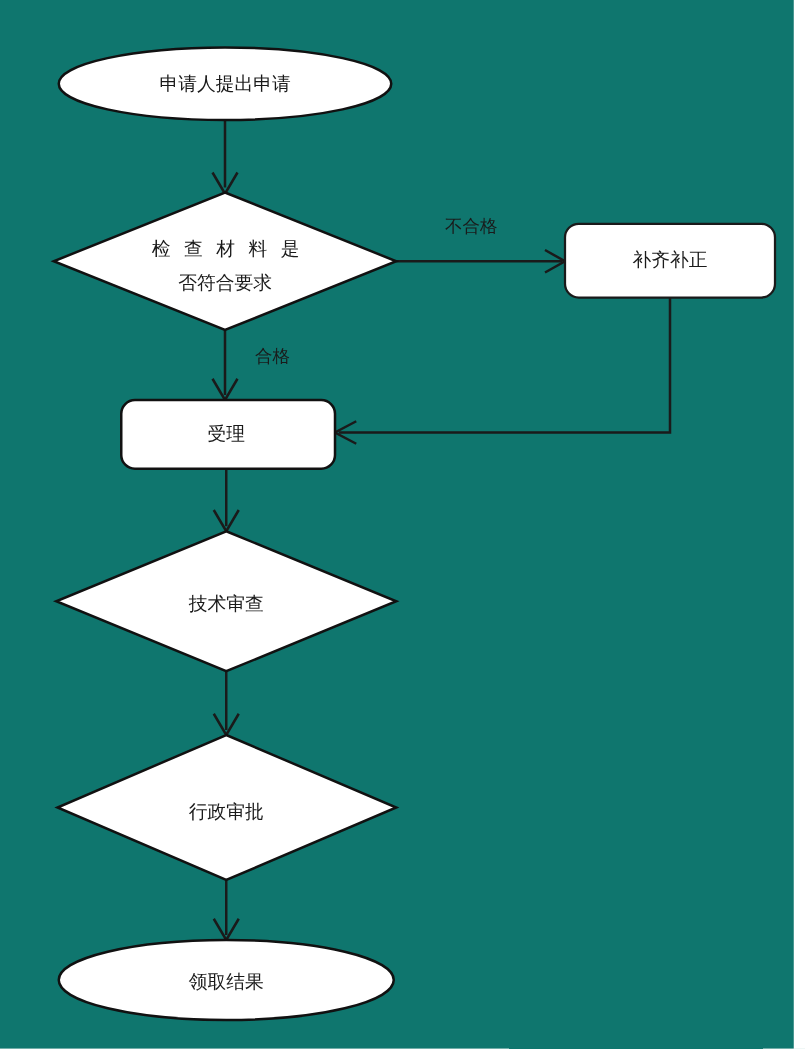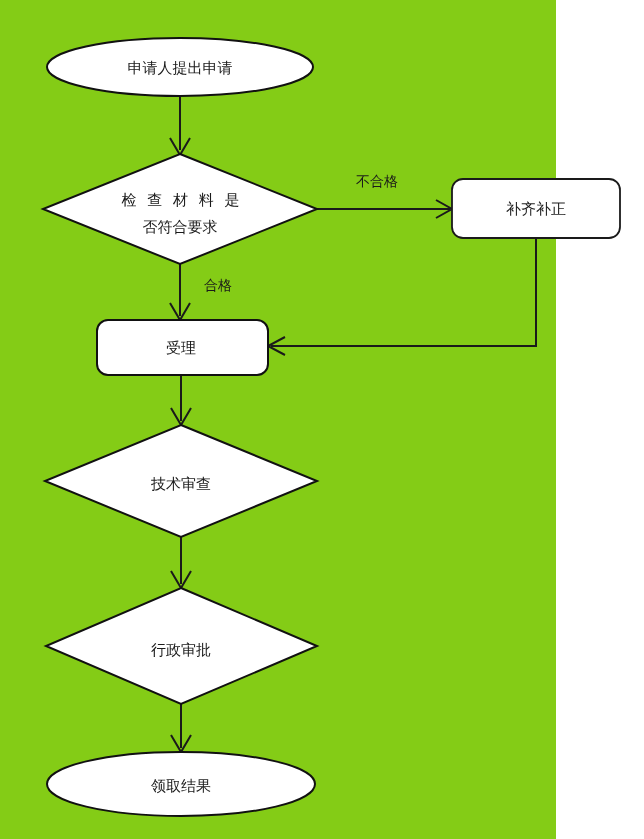--- a/index.html
+++ b/index.html
@@ -8,23 +8,23 @@
     background: #ffffff;
   }
   body {
     width: 644px;
     height: 839px;
     font-family: "DejaVu Sans", "Liberation Sans", sans-serif;
     overflow: hidden;
   }
   #flowchart-root {
     position: relative;
-    width: 556px;
+    width: 635px;
     height: 839px;
-    background: #84cc16;
+    background: #0f766e;
   }
   svg#flow-svg {
     display: block;
     width: 644px;
     height: 839px;
   }
   .node-shape {
     fill: #ffffff;
     stroke: #111111;
     stroke-width: 2;

